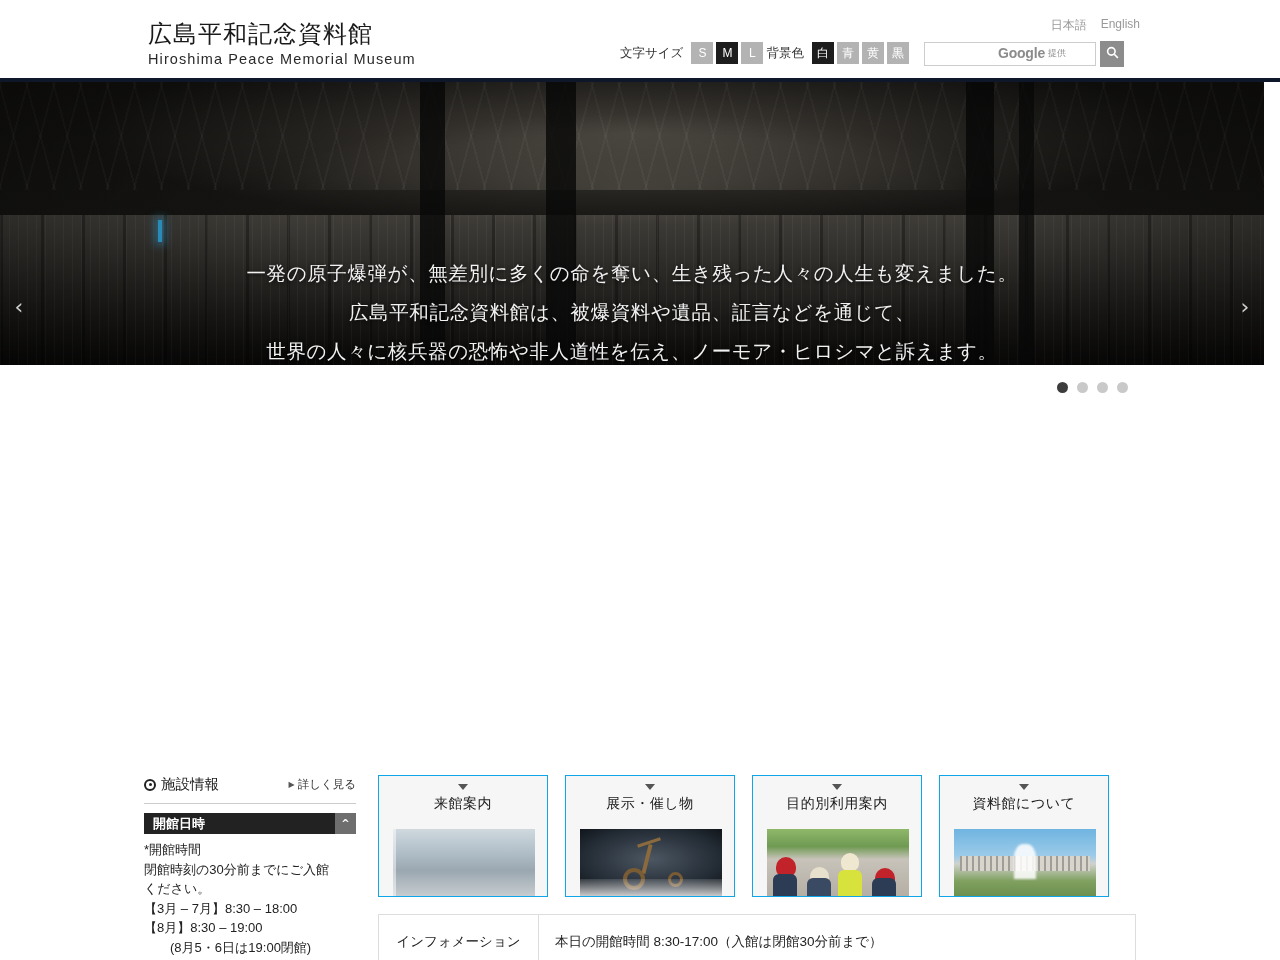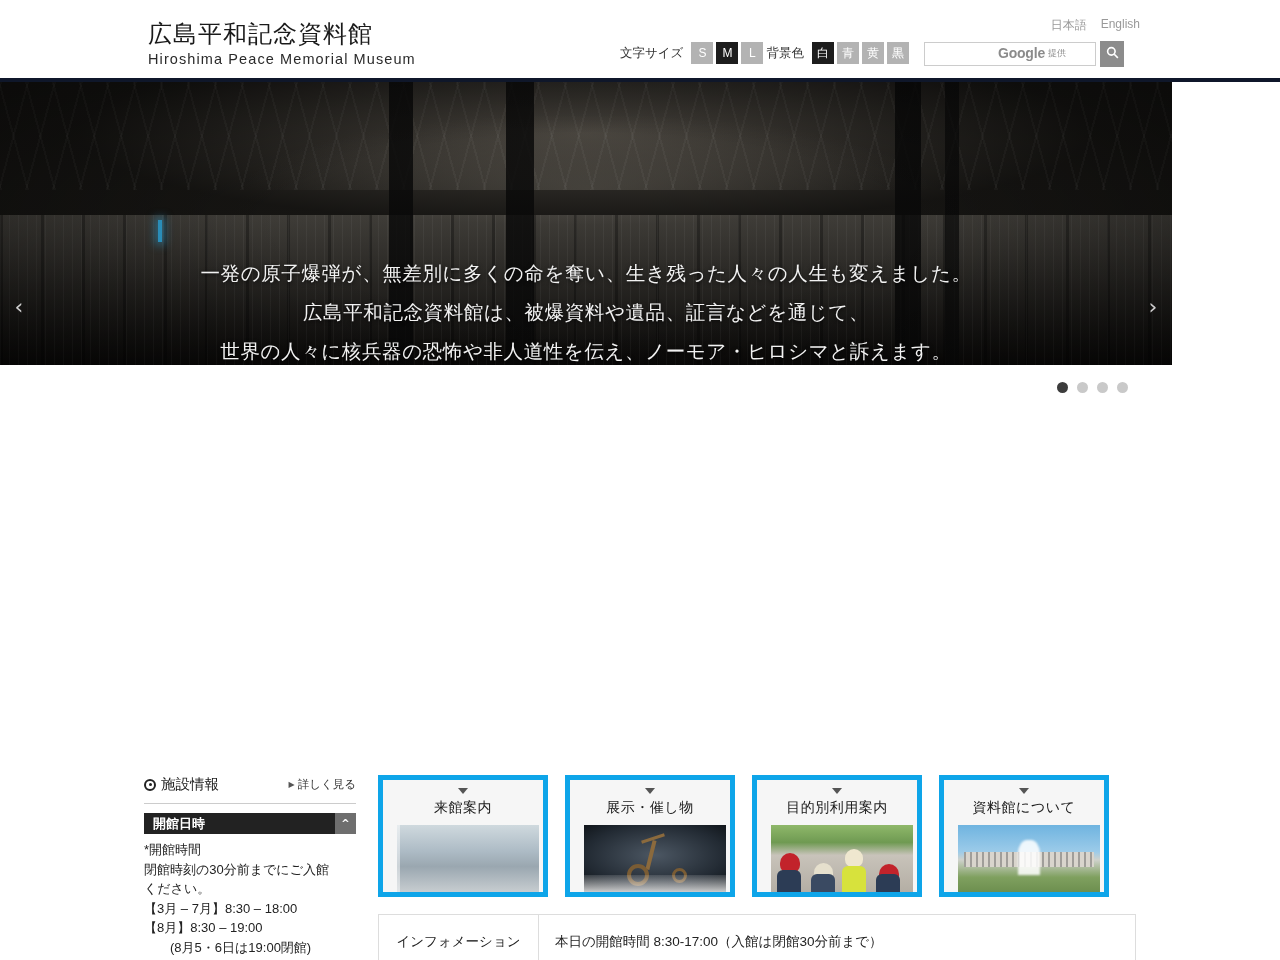--- a/index.html
+++ b/index.html
@@ -67,21 +67,21 @@
   .search-ghost b { font-weight: 700; font-size: 14px; letter-spacing: -0.2px; }
   .search-ghost i { font-style: normal; font-size: 9px; }
   .search-btn {
     width: 24px; height: 26px; margin-left: 4px;
     background: #8c8c8c; border: none; cursor: pointer;
     display: flex; align-items: center; justify-content: center;
   }
 
   
   .hero {
-    position: relative; width: 1172px; height: 283px;
+    position: relative; width: 1264px; height: 283px;
     overflow: hidden; background: #2a2724;
   }
   .hero-img {
     position: absolute; inset: 0;
     background:
       radial-gradient(ellipse 60% 45% at 50% 18%, rgba(70,66,60,.95) 0%, rgba(20,19,17,.98) 72%),
       linear-gradient(to bottom, #16150f 0%, #3a362f 24%, #6e685d 46%, #888276 57%, #4e4a42 74%, #1a1815 100%);
   }
   .hero-img::before {
     content:""; position:absolute; left:0; right:0; top:0; height:108px;
@@ -165,21 +165,21 @@
   }
   .acc-body { font-size:13px; line-height:19.6px; color:#222; margin:2px 0 8px; }
   .acc-body div { white-space:nowrap; }
 
   
   .content { flex:1; min-width:0; }
 
   .cards { display:flex; gap:17px; }
   .card {
     width:170px; height:122px; background:#f6f6f6;
-    border:5px solid #0ea5e9; position:relative; cursor:pointer;
+    border:1px solid #0ea5e9; position:relative; cursor:pointer;
   }
   .card-cap {
     text-align:center; font-size:14px; color:#1a1a1a;
     padding-top:19px; letter-spacing:.5px;
   }
   .card-tri {
     position:absolute; left:50%; top:8px; transform:translateX(-50%);
     width:0; height:0; border-left:5px solid transparent; border-right:5px solid transparent;
     border-top:6px solid #555;
   }

